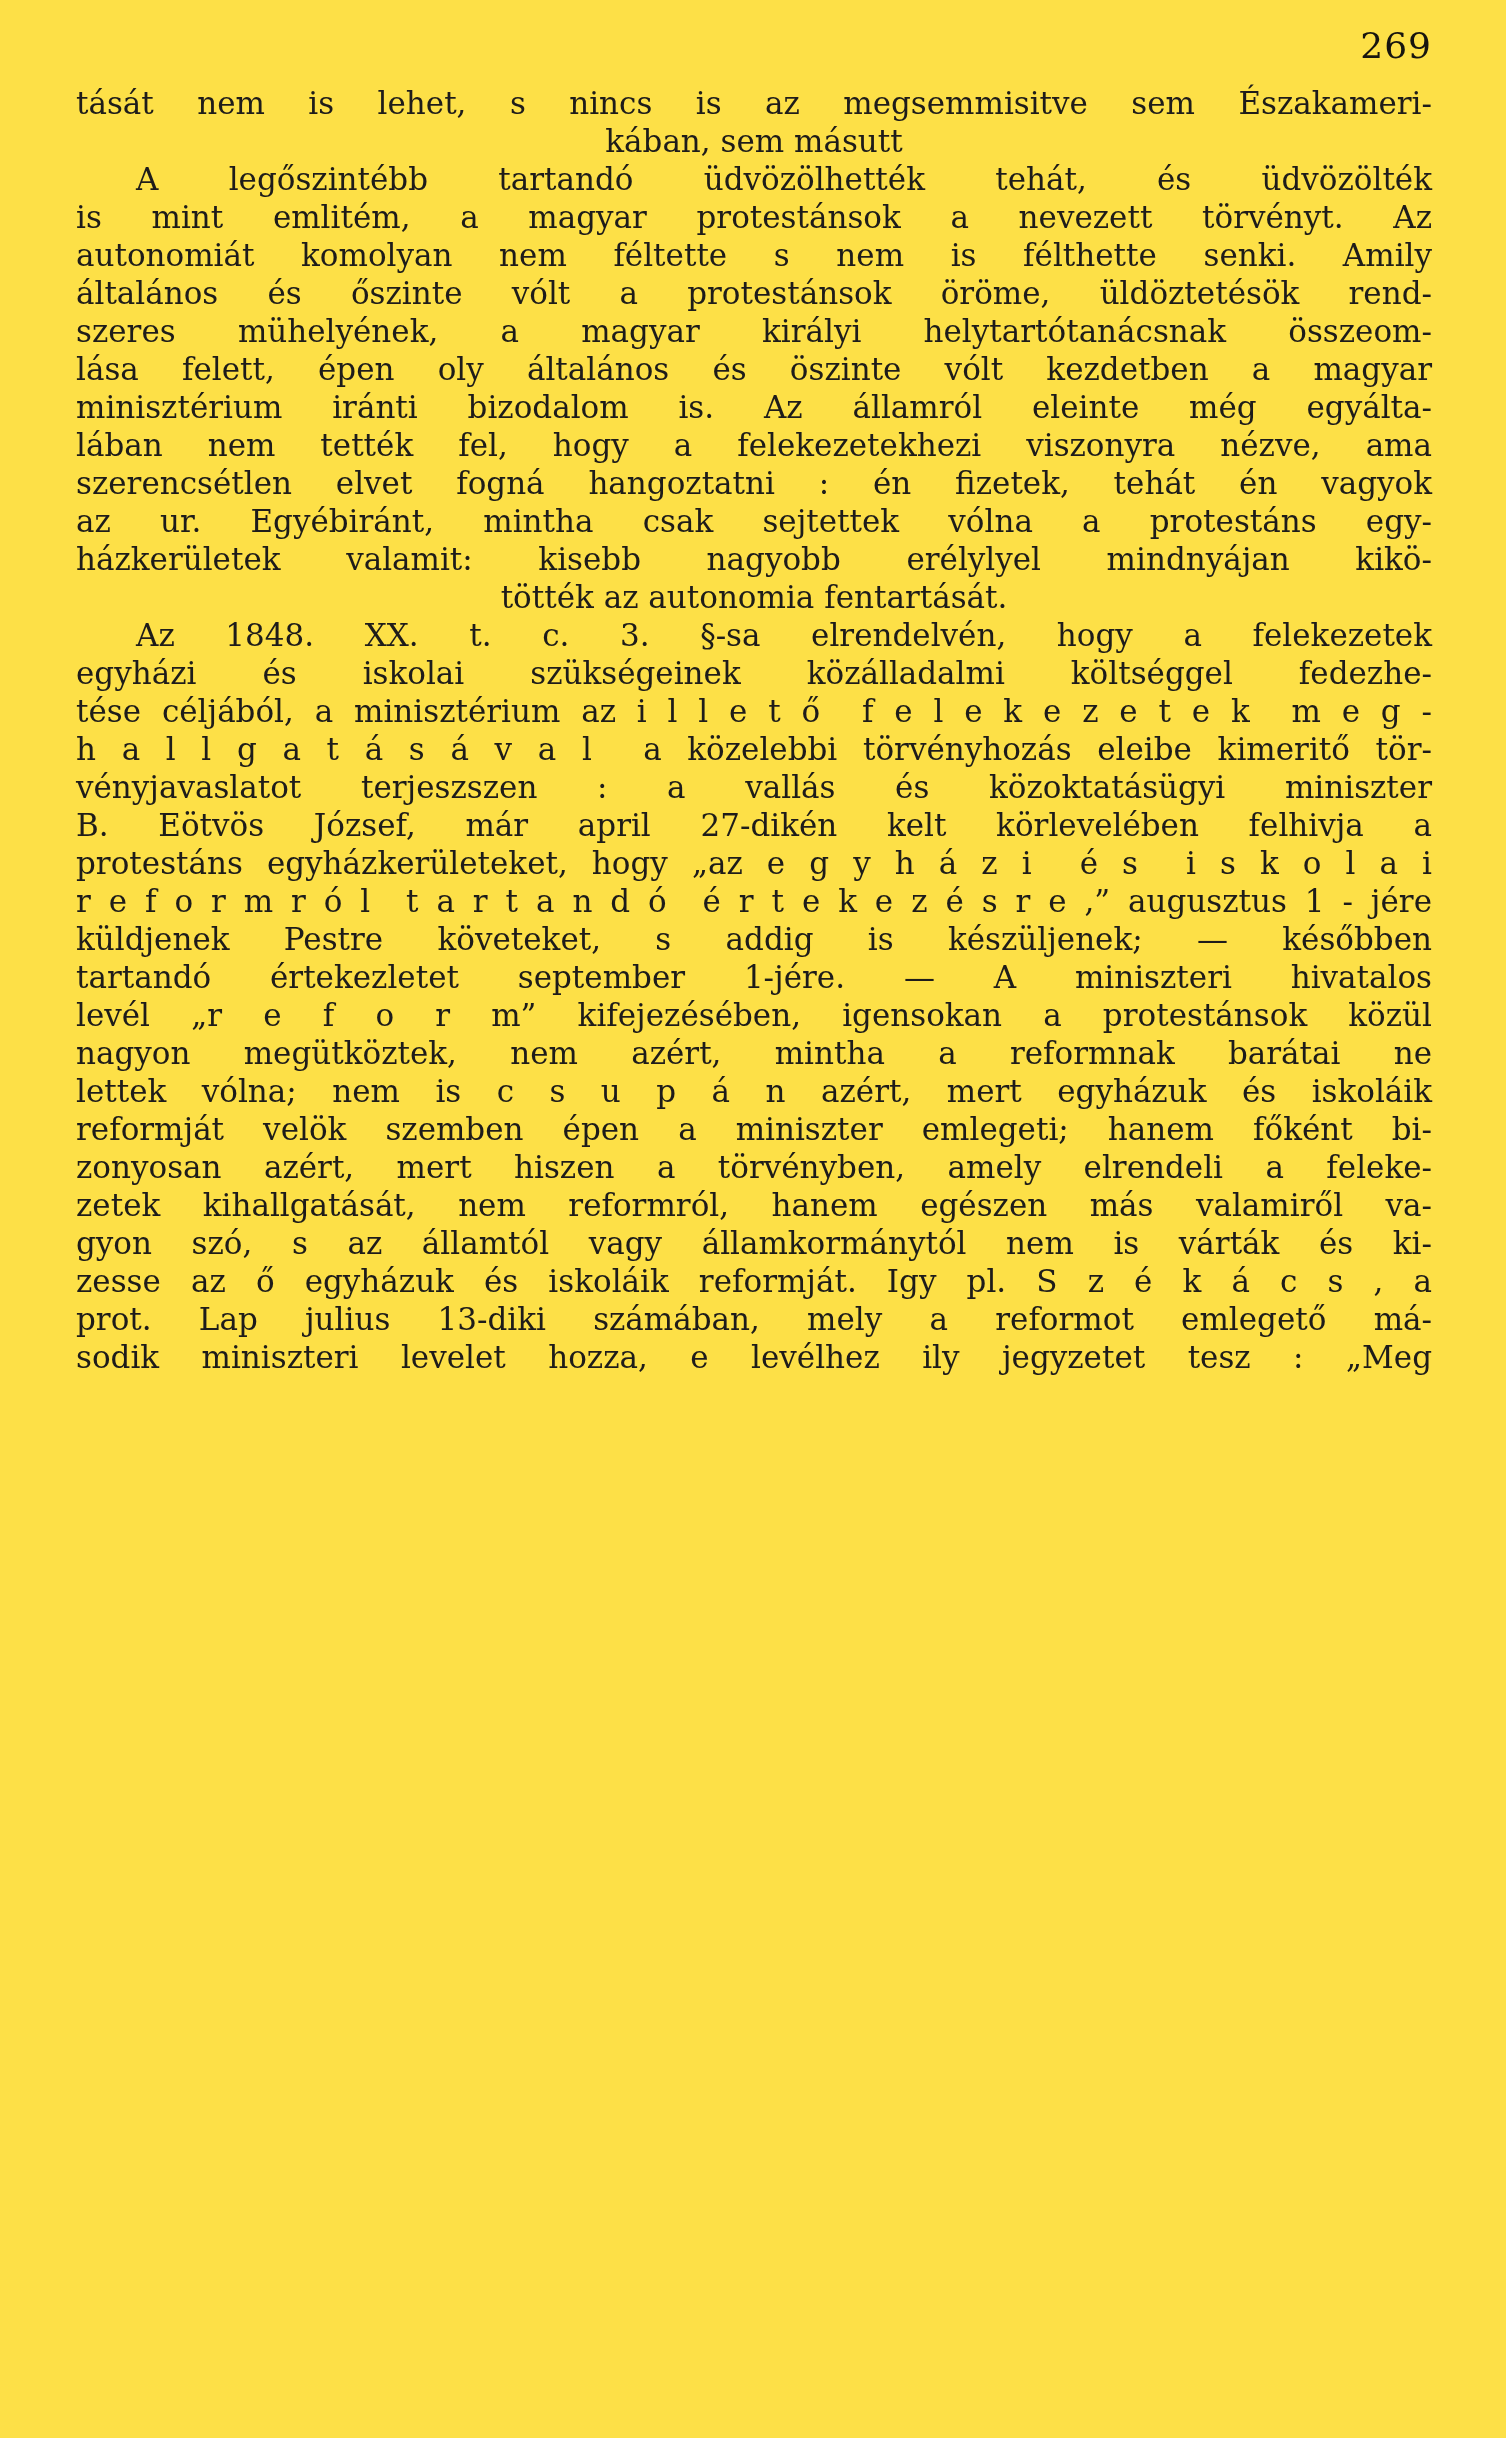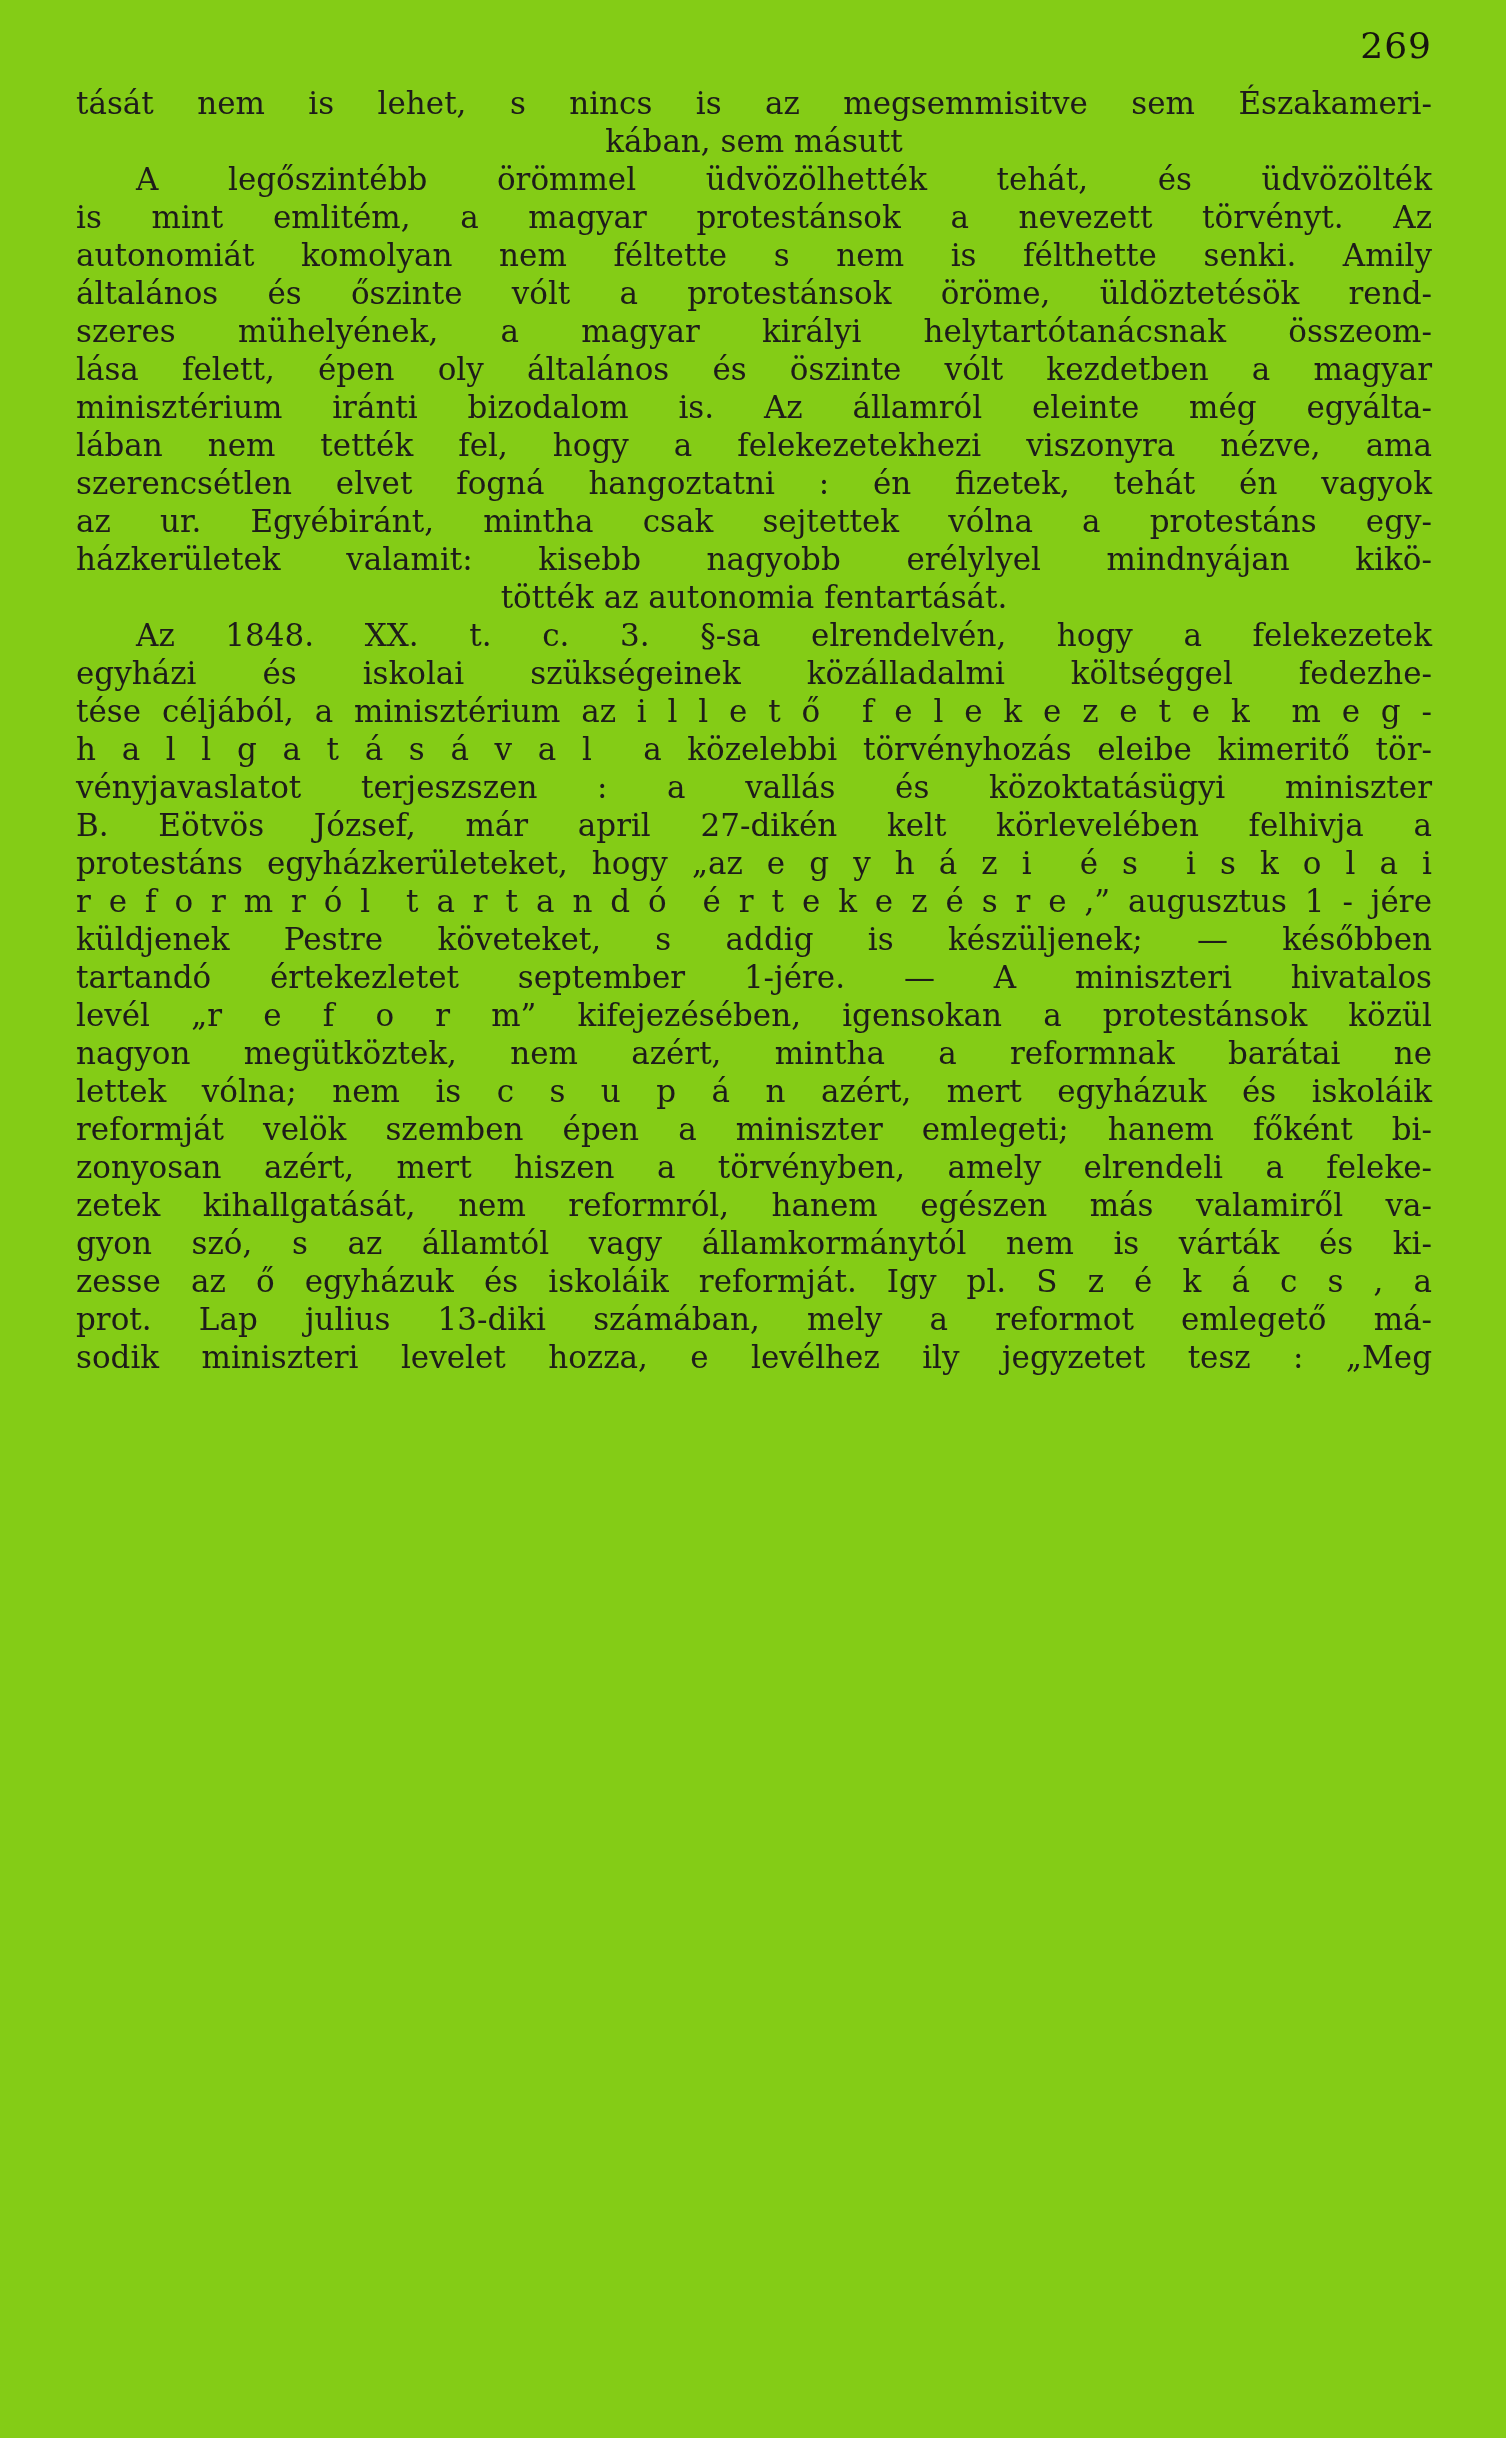--- a/index.html
+++ b/index.html
@@ -5,21 +5,21 @@
   html, body {
     margin: 0;
     padding: 0;
     background: #e9e7e2;
   }
   .page {
     position: relative;
     width: 1507px;
     height: 2438px;
     margin: 0 auto;
-    background: #84cc16;
+    background: #fde047;
     color: #1e1c1a;
     font-family: "DejaVu Serif", "Liberation Serif", serif;
     overflow: hidden;
   }
   .page-number {
     position: absolute;
     top: 25px;
     right: 75px;
     font-size: 36px;
     letter-spacing: 1px;
@@ -49,21 +49,21 @@
 </style>
 </head>
 <body>
 
 <div class="page">
   <div class="page-number">269</div>
 
   <div class="text-block">
     <div class="line">tását nem is lehet, s nincs is az megsemmisitve sem Északameri-</div>
     <div class="line noj">kában, sem másutt</div>
-    <div class="line ind">A legőszintébb örömmel üdvözölhették tehát, és üdvözölték</div>
+    <div class="line ind">A legőszintébb tartandó üdvözölhették tehát, és üdvözölték</div>
     <div class="line">is mint emlitém, a magyar protestánsok a nevezett törvényt. Az</div>
     <div class="line">autonomiát komolyan nem féltette s nem is félthette senki. Amily</div>
     <div class="line">általános és őszinte vólt a protestánsok öröme, üldöztetésök rend-</div>
     <div class="line">szeres mühelyének, a magyar királyi helytartótanácsnak összeom-</div>
     <div class="line">lása felett, épen oly általános és öszinte vólt kezdetben a magyar</div>
     <div class="line">minisztérium iránti bizodalom is. Az államról eleinte még egyálta-</div>
     <div class="line">lában nem tették fel, hogy a felekezetekhezi viszonyra nézve, ama</div>
     <div class="line">szerencsétlen elvet fogná hangoztatni : én fizetek, tehát én vagyok</div>
     <div class="line">az ur. Egyébiránt, mintha csak sejtettek vólna a protestáns egy-</div>
     <div class="line">házkerületek valamit: kisebb nagyobb erélylyel mindnyájan kikö-</div>

